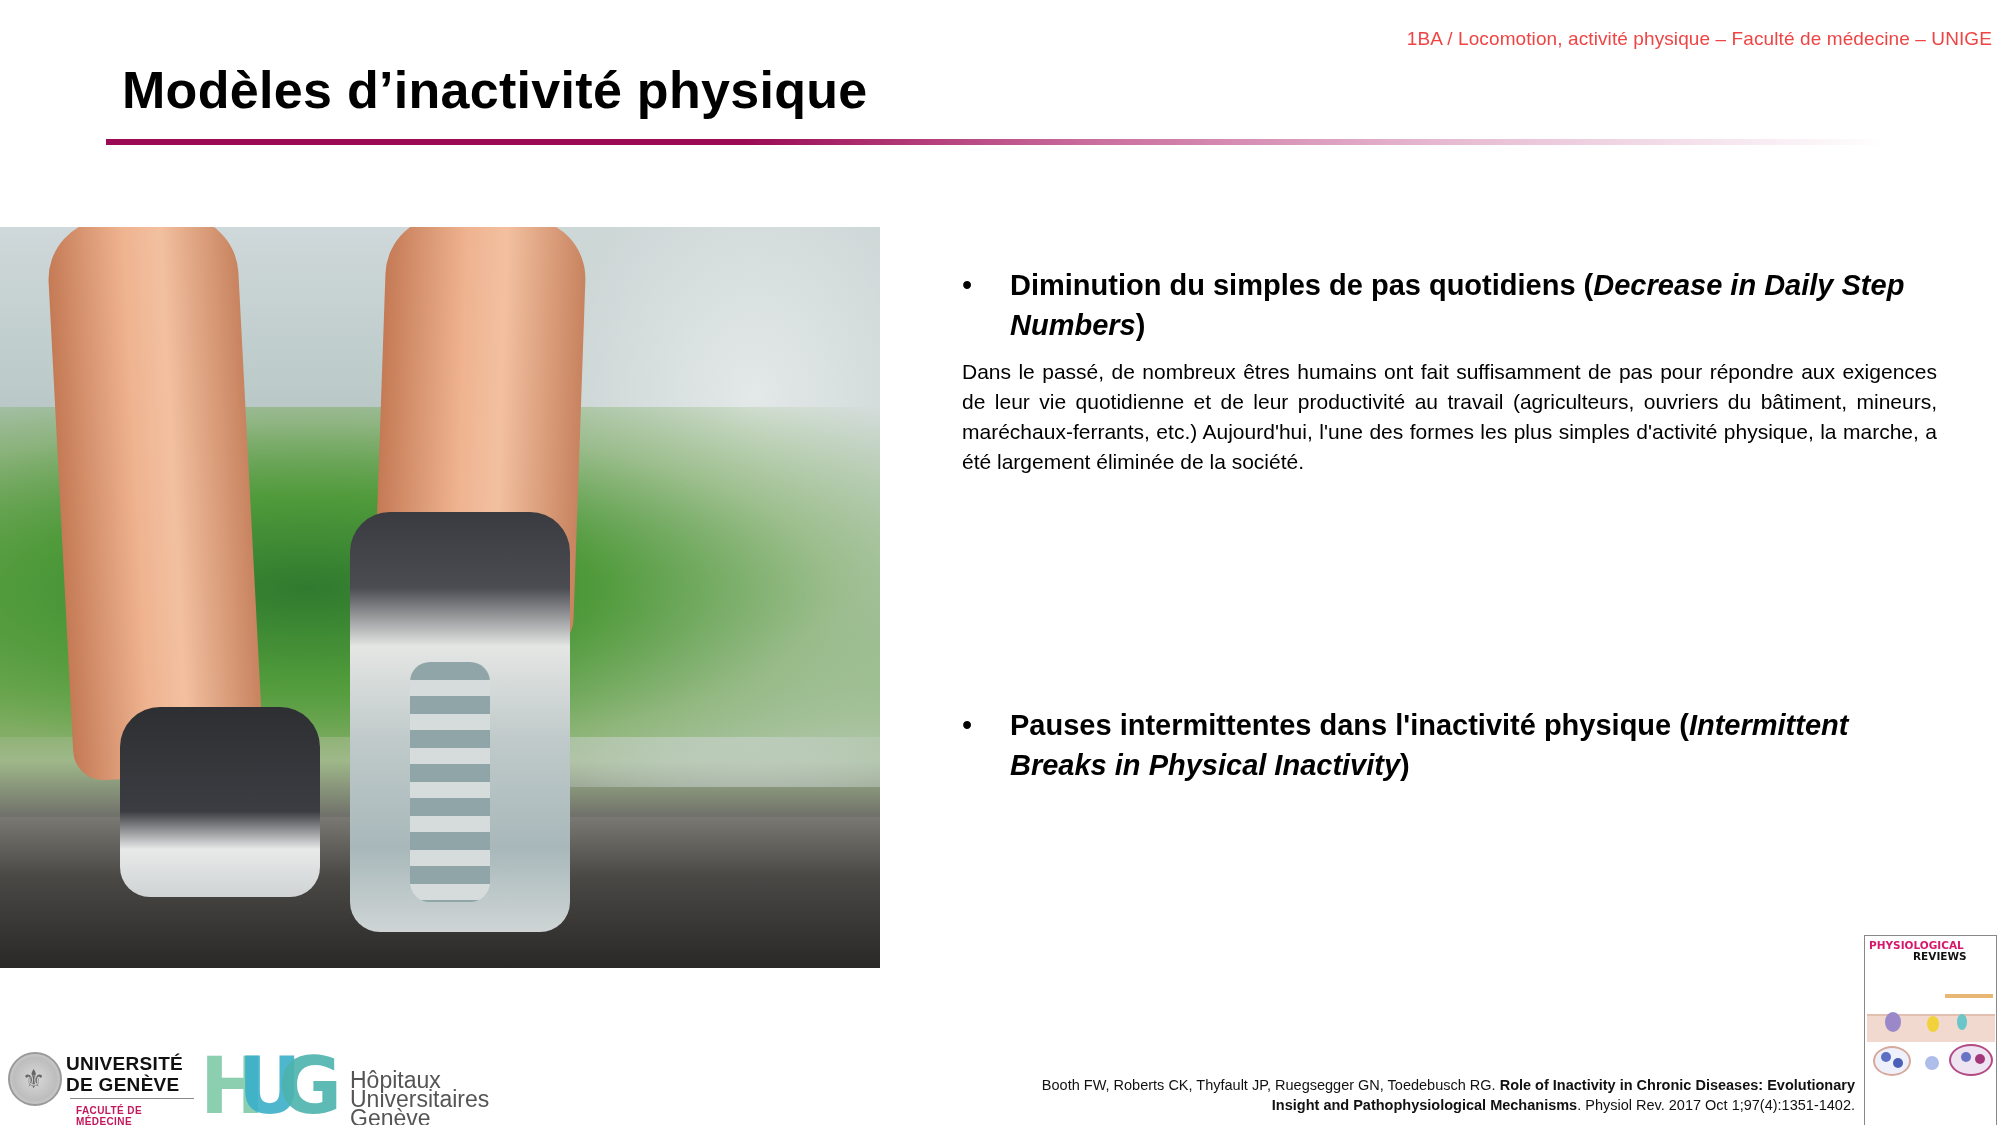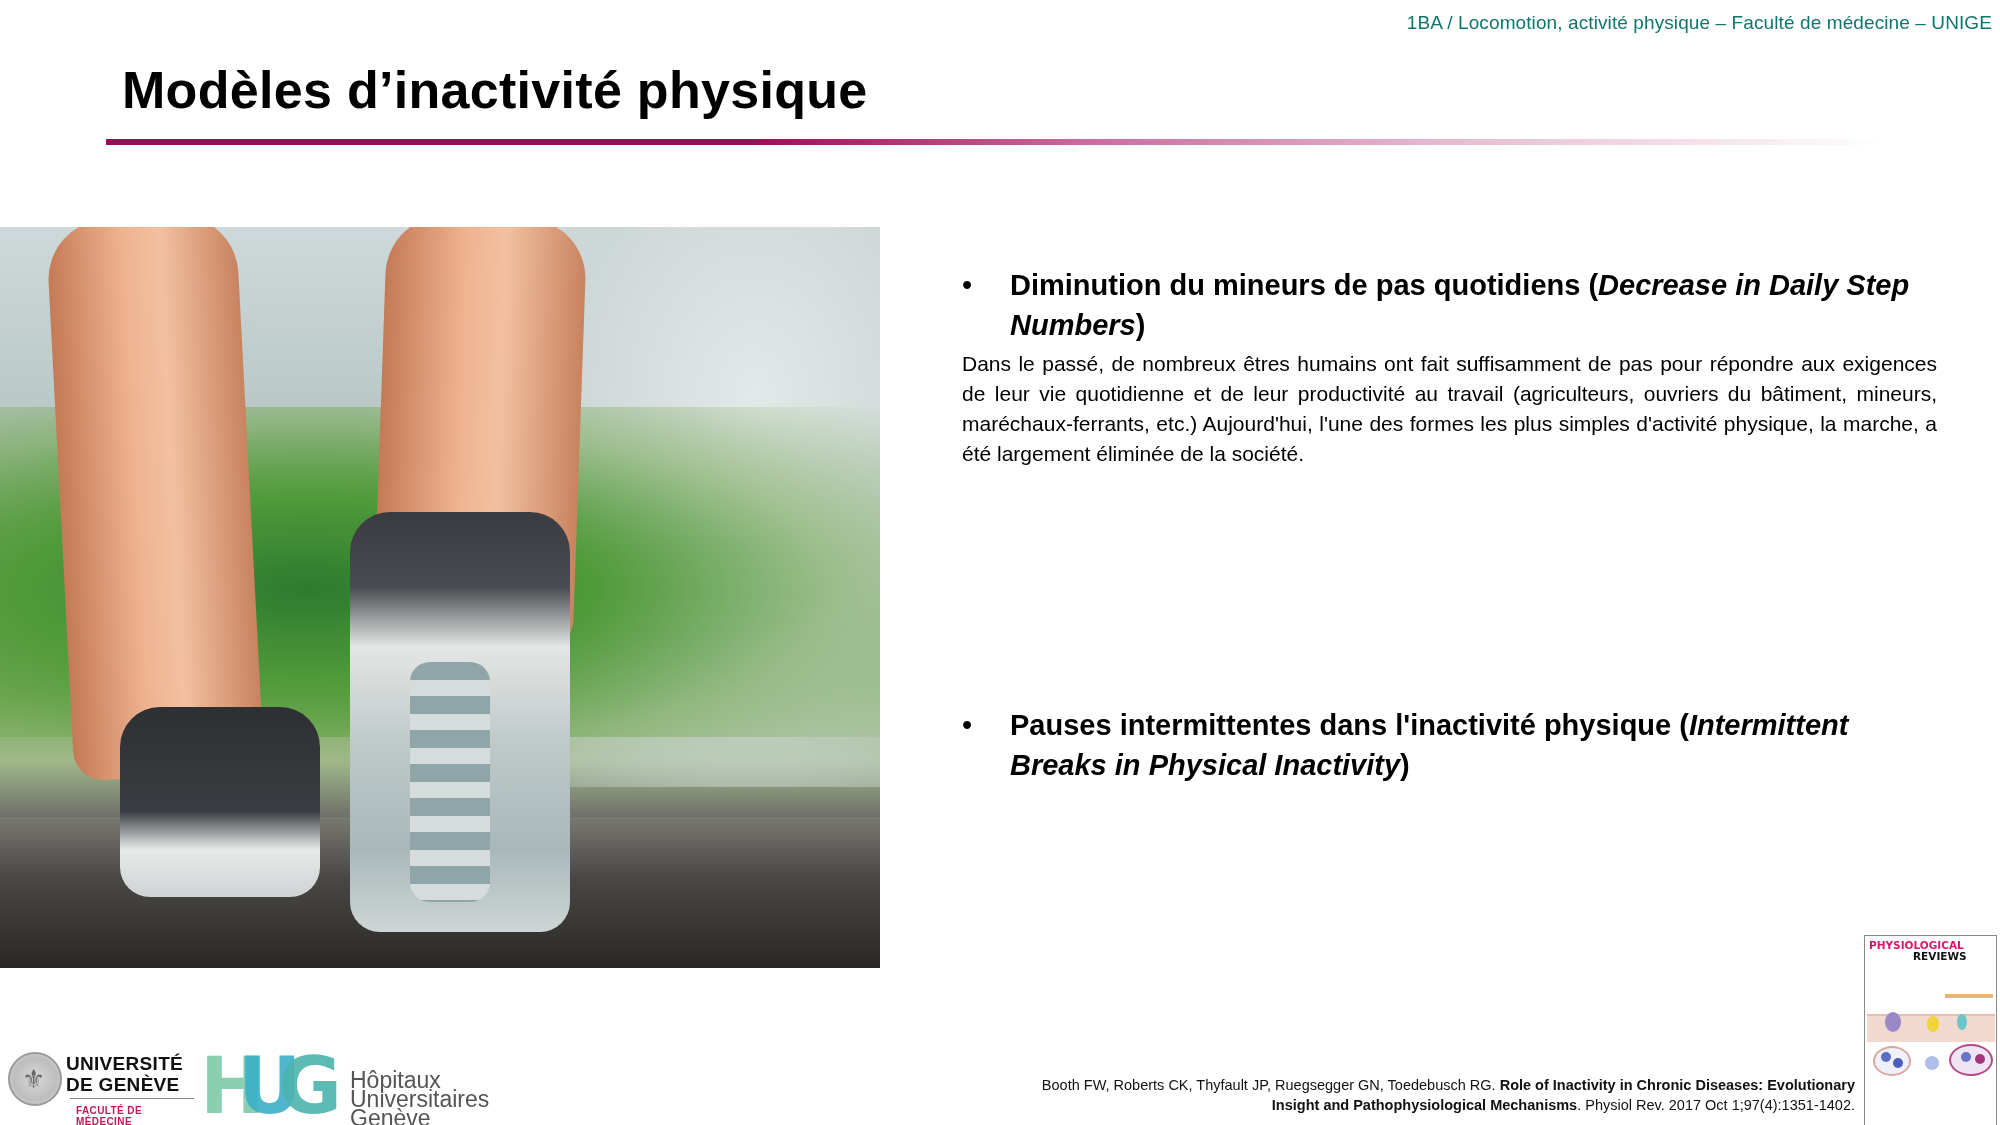--- a/index.html
+++ b/index.html
@@ -1,19 +1,19 @@
 <!DOCTYPE html>
 <html><head>
 <meta charset="utf-8">
 <style>
   * { box-sizing: border-box; margin: 0; padding: 0; }
   html, body { width: 2000px; height: 1125px; background: #ffffff; overflow: hidden; }
   body { position: relative; font-family: "Liberation Sans", "DejaVu Sans", sans-serif; color: #000; }
 
-  .header-course { position: absolute; top: 12px; right: 8px; font-size: 19px; color: #0f766e; letter-spacing: 0.1px; }
+  .header-course { position: absolute; top: 28px; right: 8px; font-size: 19px; color: #ef4444; letter-spacing: 0.1px; }
   .slide-title { position: absolute; left: 122px; top: 60px; font-size: 52px; font-weight: 700; color: #000; letter-spacing: 0.3px; }
   .title-rule { position: absolute; left: 106px; top: 139px; width: 1780px; height: 6px;
     background: linear-gradient(to right, #9b0b55 0%, #9b0b55 36%, #c96b9c 55%, #e6b9d1 75%, #f5e3ec 90%, rgba(255,255,255,0) 100%); }
 
   .photo { position: absolute; left: 0; top: 227px; width: 880px; height: 741px; overflow: hidden;
     background: linear-gradient(180deg, #cfd8da 0%, #b9c8c7 25%, #5f9a4a 50%, #6ea84c 62%, #9fb88a 72%, #6d6c68 80%, #3a3a3a 100%); }
   .photo .bg-green { position: absolute; left: 0; top: 180px; width: 880px; height: 330px;
     background: radial-gradient(ellipse at 35% 55%, #2f7a2e 0%, #4f9a3a 35%, rgba(120,170,90,0.6) 65%, rgba(200,210,200,0) 100%); }
   .photo .bg-sky { position: absolute; right: 0; top: 0; width: 420px; height: 560px;
     background: radial-gradient(ellipse at 70% 30%, #e3e8e8 0%, #cdd7d6 45%, rgba(190,205,195,0) 100%); }
@@ -28,21 +28,21 @@
     background: linear-gradient(180deg, #2e2f33 0%, #3c3d42 55%, #e8eaea 75%, #cfd3d3 100%); }
   .shoe.right { left: 350px; top: 285px; width: 220px; height: 420px;
     background: linear-gradient(180deg, #3a3b40 0%, #4a4c52 18%, #e4e6e4 32%, #bfc9c9 55%, #a8b8ba 80%, #cfd5d5 100%); }
   .shoe.right .tread { position: absolute; left: 60px; top: 150px; width: 80px; height: 240px;
     background: repeating-linear-gradient(180deg, #8fa5a8 0 18px, #d6dbdb 18px 34px); border-radius: 20px; }
 
   .content { position: absolute; left: 962px; top: 265px; width: 975px; }
   .bullet { position: relative; padding-left: 48px; font-size: 29px; font-weight: 700; line-height: 40px; color: #000; }
   .bullet .dot { position: absolute; left: 0; top: 0; font-weight: 400; }
   .bullet em { font-style: italic; }
-  .para { font-size: 21px; line-height: 30px; text-align: justify; color: #000; margin-top: 4px; }
+  .para { font-size: 21px; line-height: 30px; text-align: justify; color: #000; margin-top: 12px; }
   .bullet.second { position: absolute; left: 962px; top: 705px; width: 975px; }
 
   .logo-unige { position: absolute; left: 8px; top: 1050px; width: 180px; height: 70px; }
   .seal { position: absolute; left: 0; top: 2px; width: 54px; height: 54px; border-radius: 50%;
     border: 2px solid #9a9a9a; background: radial-gradient(circle, #d9d9d9 0%, #bdbdbd 60%, #e5e5e5 100%); }
   .seal-glyph { position: absolute; left: 12px; top: 10px; font-size: 26px; color: #666; }
   .unige-name { position: absolute; left: 58px; top: 3px; font-size: 19px; font-weight: 700; line-height: 21px; color: #111; letter-spacing: 0.3px; }
   .unige-rule { position: absolute; left: 62px; top: 48px; width: 124px; height: 1px; background: #888; }
   .unige-fac { position: absolute; left: 68px; top: 55px; font-size: 10px; font-weight: 700; color: #c2185b; letter-spacing: 0.4px; }
 
@@ -81,21 +81,21 @@
   <div class="leg right"></div>
   <div class="shoe left"></div>
   <div class="shoe right">
     <div class="tread"></div>
   </div>
 </div>
 
 <div class="content">
   <div class="bullet">
     <span class="dot">•</span>
-    <span>Diminution du mineurs de pas quotidiens (</span><em>Decrease in Daily Step Numbers</em><span>)</span>
+    <span>Diminution du simples de pas quotidiens (</span><em>Decrease in Daily Step Numbers</em><span>)</span>
   </div>
   <p class="para">Dans le passé, de nombreux êtres humains ont fait suffisamment de pas pour répondre aux exigences de leur vie quotidienne et de leur productivité au travail (agriculteurs, ouvriers du bâtiment, mineurs, maréchaux-ferrants, etc.) Aujourd'hui, l'une des formes les plus simples d'activité physique, la marche, a été largement éliminée de la société.</p>
 </div>
 
 <div class="bullet second">
   <span class="dot">•</span>
   <span>Pauses intermittentes dans l'inactivité physique (</span><em>Intermittent Breaks in Physical Inactivity</em><span>)</span>
 </div>
 
 <div class="logo-unige">

